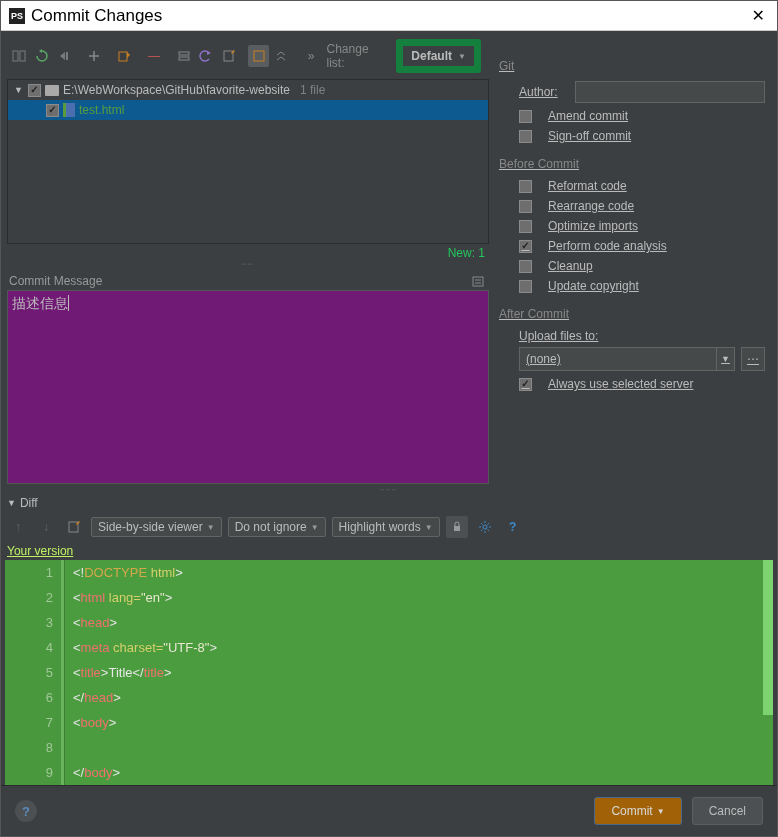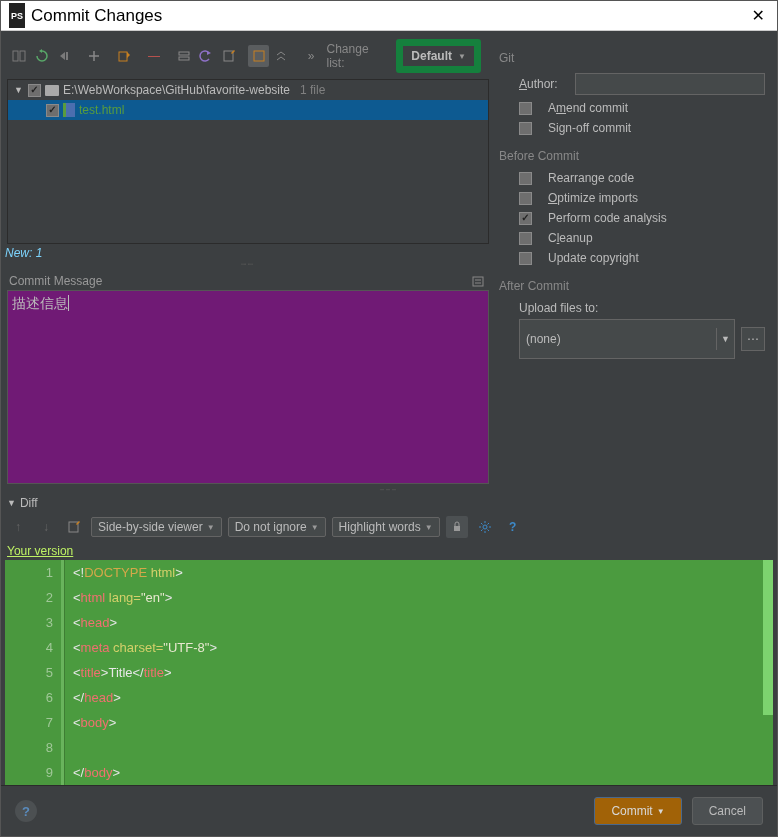--- a/index.html
+++ b/index.html
@@ -1,19 +1,19 @@
 <!DOCTYPE html>
 <html><head>
 <meta charset="utf-8">
 <style>
 * { margin: 0; padding: 0; box-sizing: border-box; font-family: "Segoe UI", Arial, sans-serif; }
 body { background: #2b2b2b; width: 778px; height: 837px; overflow: hidden; color: #bbbbbb; font-size: 12px; }
 .dialog { width: 778px; height: 837px; background: #3c3f41; border: 1px solid #555; display: flex; flex-direction: column; }
 .titlebar { background: #ffffff; color: #000; height: 30px; display: flex; align-items: center; padding: 0 8px; border-bottom: 1px solid #ccc; }
-.titlebar .icon { width: 16px; height: 25px; background: #222; margin-right: 6px; display:flex; align-items:center; justify-content:center; color:#fff; font-size:9px; font-weight:bold;}
+.titlebar .icon { width: 16px; height: 16px; background: #222; margin-right: 6px; display:flex; align-items:center; justify-content:center; color:#fff; font-size:9px; font-weight:bold;}
 .titlebar .title { flex: 1; font-size: 17px; color:#000;}
 .titlebar .close { font-size: 16px; cursor: pointer; padding: 0 4px; color:#000;}
 .main { flex: 1; display: flex; flex-direction: column; background: #3c3f41; overflow:hidden;}
 .upper { display:flex; height: 465px; }
 .left-panel { width: 490px; display:flex; flex-direction:column; border-right: 0px solid #555; padding: 4px 0 0 4px;}
 .toolbar1 { display:flex; align-items:center; gap:2px; padding: 4px; }
 .tbtn { width:22px; height:22px; display:flex; align-items:center; justify-content:center; cursor:pointer; color:#808080; border-radius:2px; }
 .sep { width:6px; }
 .changelist-lbl { color:#888; margin-left:4px; padding:0 3px;}
 .changelist-combo { border:7px solid #15803d; background:#3c3f41; padding:3px 8px; margin:0 6px; display:flex; align-items:center; gap:6px; border-radius:3px;}
@@ -24,37 +24,37 @@
 .tree-indent1 { padding-left: 38px; }
 .expand-arrow { color:#bbb; font-size:9px; width:10px; }
 .checkbox { width:13px; height:13px; background:#6e6e6e; border:1px solid #8a8a8a; position:relative; display:flex; align-items:center; justify-content:center;}
 .checkbox.checked::after { content:"✓"; color:#222; font-size:10px; font-weight:bold; line-height:1;}
 .folder-ico { width:14px; height:11px; background:#a9a9a9; border-radius:1px; }
 .file-ico { width:12px; height:14px; background:#4b6eaf; border-left:3px solid #589c3e; }
 .tree-path { color:#bbb; }
 .tree-count { color:#808080; margin-left:6px; }
 .tree-file { color:#589c3e; }
 .resize-handle { text-align:center; color:#555; font-size:8px; letter-spacing:2px; height:10px; }
-.new-count { color:#7dd3fc; padding:2px 6px 0 0; font-style:italic;}
+.new-count { text-align:right; color:#22c55e; padding:2px 6px 0 0; }
 .commit-msg-hdr { display:flex; align-items:center; justify-content:space-between; padding: 4px 6px 2px 4px; color:#999;}
 .commit-msg-hdr .hist-ico { color:#888; cursor:pointer; }
 .commit-msg-area { flex:1; background:#701a75; border:1px solid #555; margin:0 2px 2px 2px; padding:4px; color:#bbb; font-size:14px; outline:none; resize:none; font-family:inherit;}
 .cursor-caret::after { content:""; border-right:1px solid #bbb; animation: blink 1s infinite; }
 @keyframes blink { 50% { opacity:0; } }
-.right-panel { flex:1; padding: 16px 12px 0 8px; font-size:12px; overflow:hidden;}
+.right-panel { flex:1; padding: 24px 12px 0 8px; font-size:12px; overflow:hidden;text-decoration:underline;}
 .section-hdr { color:#888; margin: 4px 0 6px 0; padding-bottom:2px;}
 .form-row { display:flex; align-items:center; margin: 4px 0 4px 20px; gap:6px; }
 .form-row label { width:50px; color:#bbb; }
 .form-row label .mn { text-decoration:underline; }
 .text-field { flex:1; height:22px; background:#45494a; border:1px solid #646464; color:#bbb; padding:0 4px; }
 .chk-row { display:flex; align-items:center; gap:16px; margin: 6px 0 6px 20px; color:#bbb;}
 .chk-row .mn { text-decoration:underline; }
 .chk-row .configure { color:#2f82c9; margin-left:4px; cursor:pointer;}
 .upload-row { display:flex; align-items:center; margin: 4px 0 4px 20px; gap:6px;}
-.select { flex:1; height:40px; background:#45494a; border:1px solid #646464; color:#bbb; padding:0 6px; display:flex; align-items:center; justify-content:space-between;}
+.select { flex:1; height:24px; background:#45494a; border:1px solid #646464; color:#bbb; padding:0 6px; display:flex; align-items:center; justify-content:space-between;}
 .select .arrow-box { width:18px; height:22px; border-left:1px solid #646464; margin:-0 -6px 0 6px; display:flex; align-items:center; justify-content:center; color:#bbb; font-size:9px;}
 .dots-btn { width:24px; height:24px; background:#45494a; border:1px solid #646464; display:flex; align-items:center; justify-content:center; color:#bbb;}
 .splitter-h { height:8px; text-align:center; color:#555; font-size:7px; letter-spacing:2px; }
 .diff-section { display:flex; flex-direction:column; flex:0 0 auto;}
 .diff-hdr { display:flex; align-items:center; padding: 2px 6px; color:#bbb;}
 .diff-hdr .arrow { font-size:9px; margin-right:4px; color:#bbb;}
 .diff-toolbar { display:flex; align-items:center; gap:6px; padding:4px 6px; }
 .combo { border:1px solid #646464; background:#45494a; padding:2px 6px; display:flex; align-items:center; gap:4px; color:#bbb; border-radius:2px; font-size:12px;}
 .combo .dd { font-size:8px; color:#999;}
 .diff-label { color:#bef264; padding:2px 6px;text-decoration:underline;}
@@ -208,20 +208,24 @@
             <span>A<span class="mn">m</span>end commit</span>
           </div>
         <div class="chk-row">
             <span class="checkbox"></span>
             <span>Sign-off commit</span>
           </div>
 
         <div class="section-hdr" style="margin-top:14px;">Before Commit</div>
         <div class="chk-row">
             <span class="checkbox"></span>
+            <span><span class="mn">R</span>eformat code</span>
+          </div>
+        <div class="chk-row">
+            <span class="checkbox"></span>
             <span>Rearrange code</span>
           </div>
         <div class="chk-row">
             <span class="checkbox"></span>
             <span><span class="mn">O</span>ptimize imports</span>
           </div>
         <div class="chk-row">
             <span class="checkbox checked"></span>
             <span>Perform code analysis</span>
           </div>
@@ -236,20 +240,24 @@
 
         <div class="section-hdr" style="margin-top:14px;">After Commit</div>
         <div style="margin-left:20px; color:#bbb; margin-bottom:4px;">Upload files to:</div>
         <div class="upload-row">
           <div class="select">
             <span>(none)</span>
             <span class="arrow-box">▼</span>
           </div>
           <div class="dots-btn">⋯</div>
         </div>
+        <div class="chk-row">
+            <span class="checkbox checked"></span>
+            <span>Al<span class="mn">w</span>ays use selected server</span>
+          </div>
       </div>
     </div>
 
     <div class="splitter-h">┉┉┉</div>
 
     <div class="diff-section">
       <div class="diff-hdr">
           <span class="arrow">▼</span>
           <span>Diff</span>
         </div>

